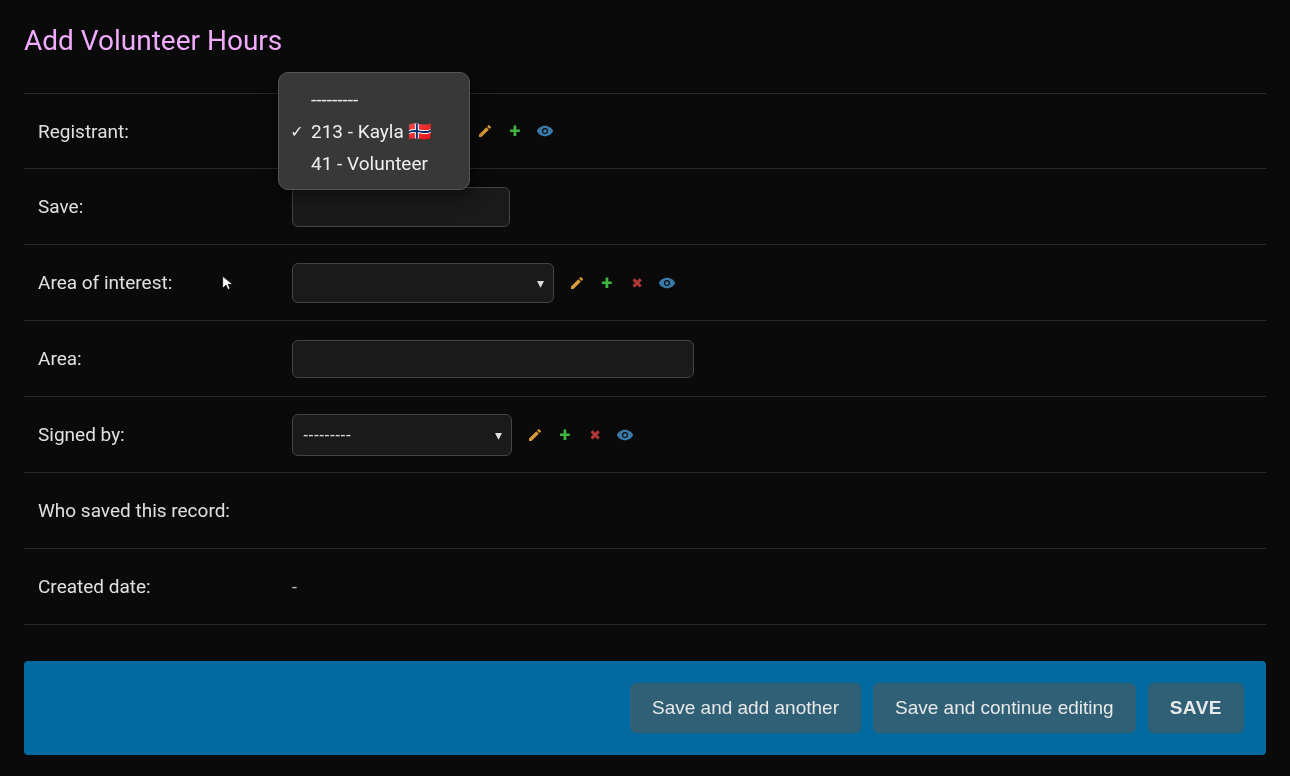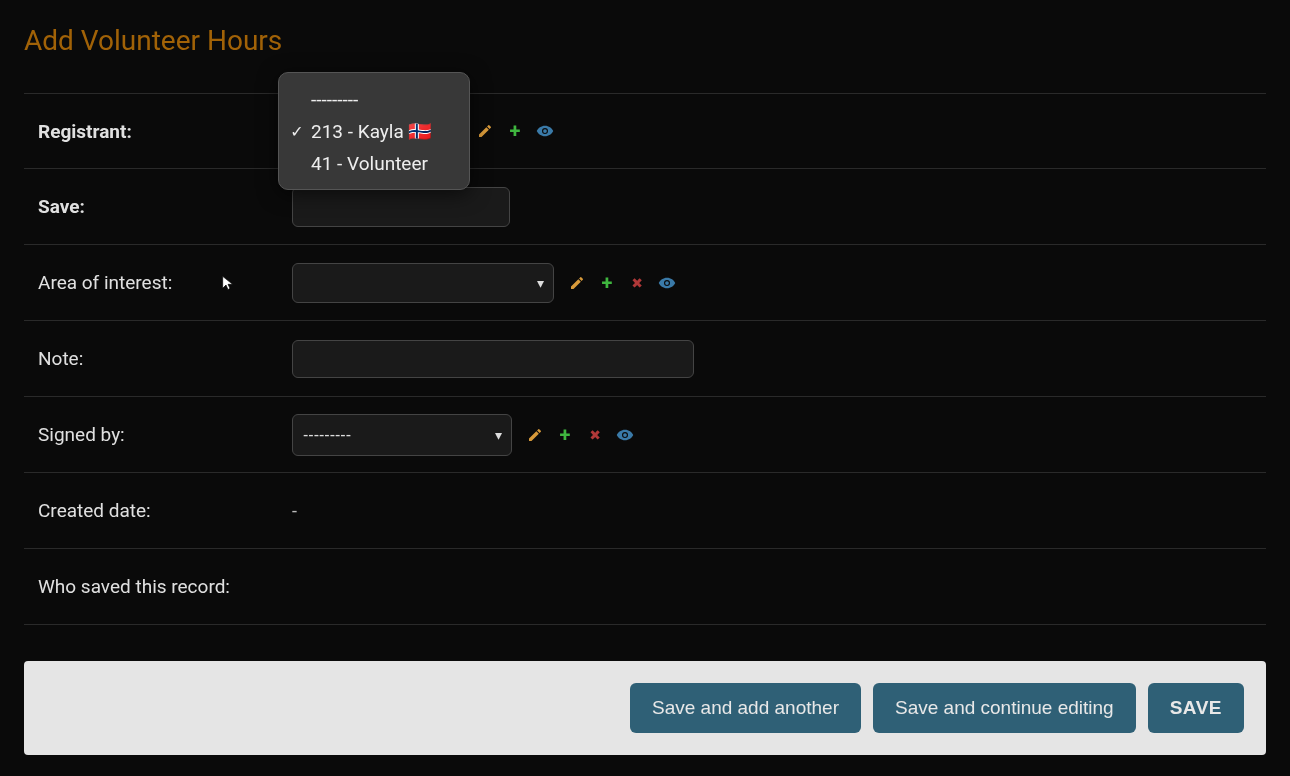--- a/index.html
+++ b/index.html
@@ -8,38 +8,38 @@
       color: #c8c8c8;
       font-family: -apple-system, BlinkMacSystemFont, "Segoe UI", Roboto, sans-serif;
       width: 1290px;
       height: 776px;
       overflow: hidden;
     }
     .container { padding: 24px 24px 0 24px; }
     h1 {
       font-size: 28px;
       font-weight: 400;
-      color: #a16207;
+      color: #f0abfc;
       margin-bottom: 36px;
     }
     .form-table { width: 100%; }
     .form-row {
       display: flex;
       align-items: center;
       min-height: 76px;
       border-bottom: 1px solid #2a2a2a;
       padding-left: 14px;
     }
     .form-row:first-of-type { border-top: 1px solid #2a2a2a; }
     .form-label {
       width: 254px;
       font-size: 19px;
       color: #e0e0e0;
     }
-    .form-label.bold { font-weight: 700; }
+    .form-label.bold { font-weight: 400; }
     .form-field {
       display: flex;
       align-items: center;
       gap: 14px;
       flex: 1;
     }
     input[type="text"], input[type="number"], select {
       background: #1a1a1a;
       border: 1px solid #444;
       border-radius: 6px;
@@ -93,21 +93,21 @@
       cursor: pointer;
       gap: 6px;
       min-height: 32px;
     }
     .popup-option .check { width: 16px; display: inline-block; text-align: center; font-size: 16px; }
     .popup-option.selected { }
 
     
     .submit-row {
       margin: 36px 0 0 0;
-      background: #e5e5e5;
+      background: #0369a1;
       border-radius: 4px;
       padding: 22px 22px;
       display: flex;
       justify-content: flex-end;
       gap: 12px;
     }
     .btn {
       background: #2f6076;
       color: #e8e8e8;
       font-size: 19px;
@@ -186,21 +186,21 @@
           <span class="icon icon-view">
             <svg viewBox="0 0 24 24" width="18" height="18" fill="currentColor">
                 <path d="M12 5C7 5 2.7 8.1 1 12c1.7 3.9 6 7 11 7s9.3-3.1 11-7c-1.7-3.9-6-7-11-7zm0 11a4 4 0 1 1 0-8 4 4 0 0 1 0 8zm0-6.5a2.5 2.5 0 1 0 0 5 2.5 2.5 0 0 0 0-5z"></path>
               </svg>
           </span>
         </div>
       </div>
     </div>
 
     <div class="form-row">
-      <div class="form-label">Note:</div>
+      <div class="form-label">Area:</div>
       <div class="form-field">
         <input class="note" type="text" value="" style="">
       </div>
     </div>
 
     <div class="form-row">
       <div class="form-label">Signed by:</div>
       <div class="form-field">
         <div class="select-wrap">
           <select class="signed">
@@ -219,30 +219,30 @@
           <span class="icon icon-view">
             <svg viewBox="0 0 24 24" width="18" height="18" fill="currentColor">
                 <path d="M12 5C7 5 2.7 8.1 1 12c1.7 3.9 6 7 11 7s9.3-3.1 11-7c-1.7-3.9-6-7-11-7zm0 11a4 4 0 1 1 0-8 4 4 0 0 1 0 8zm0-6.5a2.5 2.5 0 1 0 0 5 2.5 2.5 0 0 0 0-5z"></path>
               </svg>
           </span>
         </div>
       </div>
     </div>
 
     <div class="form-row">
+      <div class="form-label" style="width:auto;">Who saved this record:</div>
+      <div class="form-field">
+        <span class="static-value"></span>
+      </div>
+    </div>
+
+    <div class="form-row">
       <div class="form-label">Created date:</div>
       <div class="form-field">
         <span class="static-value">-</span>
-      </div>
-    </div>
-
-    <div class="form-row">
-      <div class="form-label" style="width:auto;">Who saved this record:</div>
-      <div class="form-field">
-        <span class="static-value"></span>
       </div>
     </div>
 
   </div>
 
   <div class="submit-row">
     <button class="btn">Save and add another</button>
     <button class="btn">Save and continue editing</button>
     <button class="btn save">SAVE</button>
   </div>

